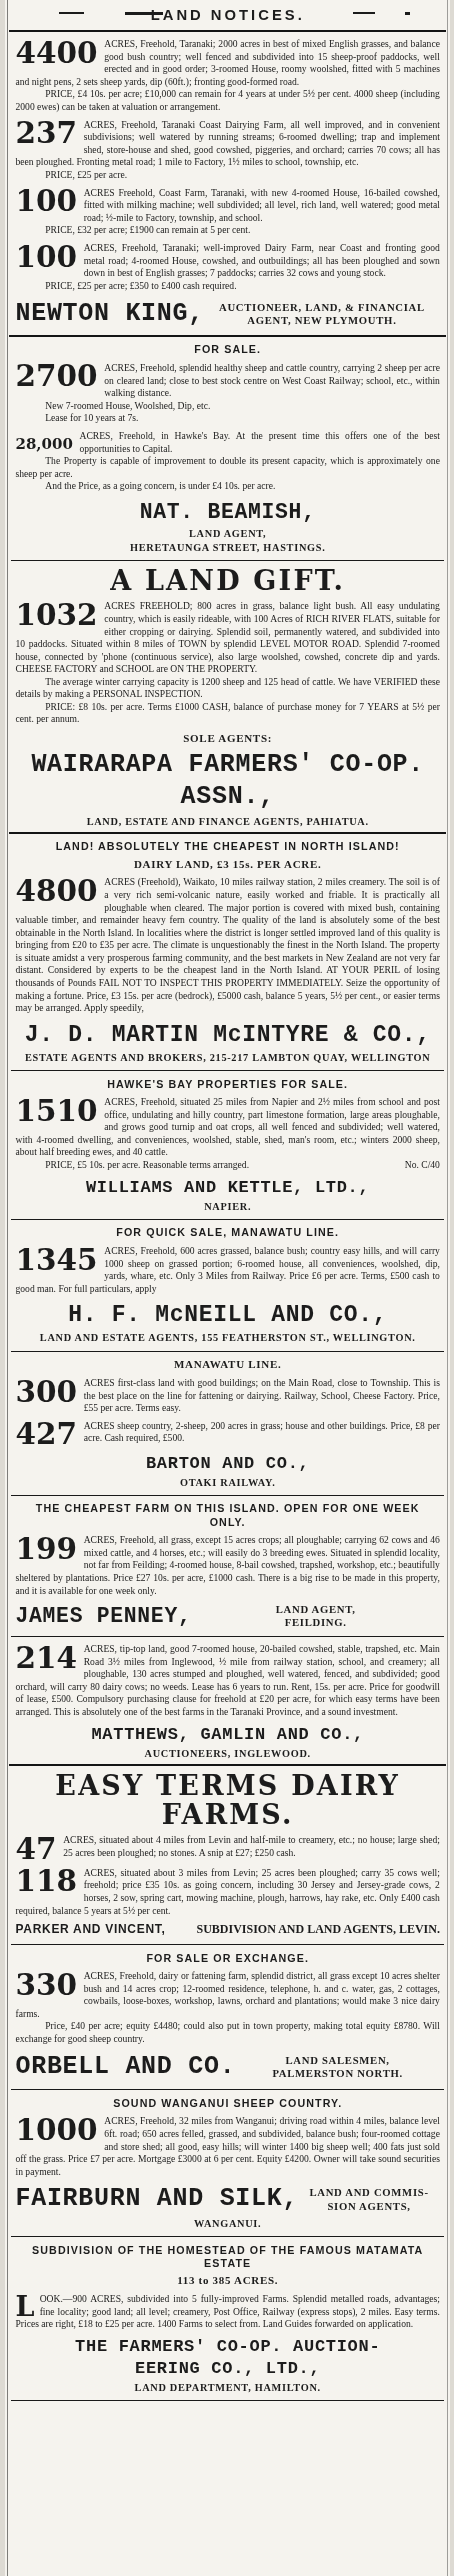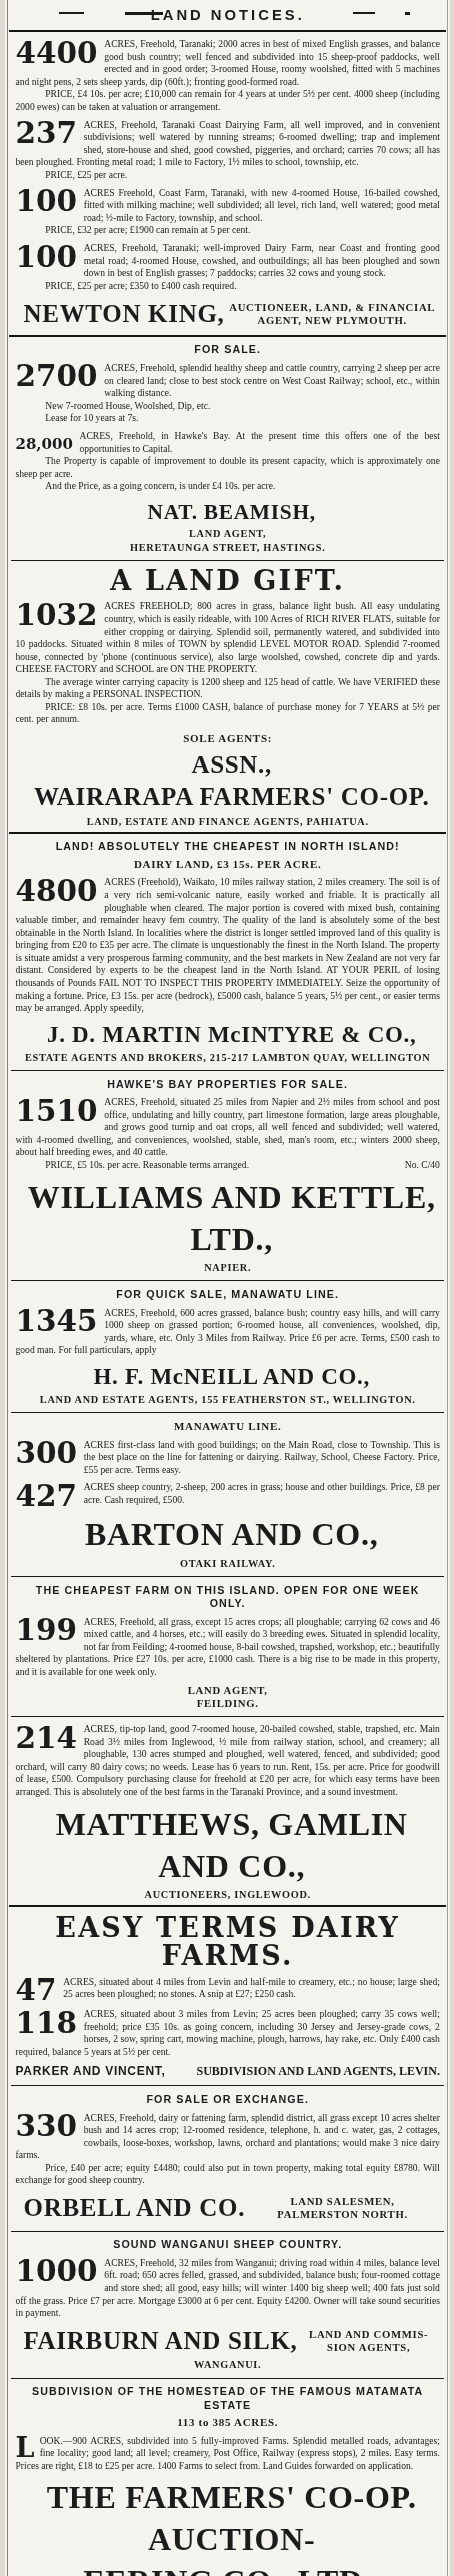--- a/index.html
+++ b/index.html
@@ -29,25 +29,25 @@
   .ad p { margin:0; }
   .ad p.pr { text-indent:3.1em; }
   .ref-row { display:flex; }
   .ref-row p { flex:1; }
   .ref { text-align:right; white-space:nowrap; margin-left:7.4px; }
 
   .h-sans { font-family:"Liberation Sans",sans-serif; font-weight:bold; text-align:center; font-size:10.7px; letter-spacing:1.1px; margin:6.6px 4.4px 3px; line-height:1.25; }
   .h-serif { font-weight:bold; text-align:center; font-size:11px; letter-spacing:0.7px; margin:1.5px 0 3px; }
   .display { text-align:center; font-family:"DejaVu Serif",serif; font-weight:bold; margin:4.4px 0 1.5px; line-height:1.05; }
   .disp38 { font-size:27px; letter-spacing:2.2px; }
-  .disp34 { font-size:32px; letter-spacing:1.5px; }
+  .disp34 { font-size:17px; letter-spacing:1.5px; }
   .disp32 { font-size:23px; letter-spacing:0.7px; }
 
   .agent-flex { display:flex; align-items:center; justify-content:space-between; margin:3.7px 0 4.4px; }
-  .agent-name { font-family:Liberation Serif, serif; font-weight:bold; letter-spacing:0.7px; white-space:nowrap;margin-left:8px; }
+  .agent-name { font-family:Liberation Mono, monospace; font-weight:bold; letter-spacing:0.7px; white-space:nowrap; }
   .xl { font-size:25px; } .lg { font-size:21.4px; }
   .agent-side { flex:1; text-align:center; font-weight:bold; font-size:10.7px; letter-spacing:0.7px; line-height:1.25; }
   .agent-center { text-align:center; margin:3px 0 3.7px; }
   .agent-sub { font-weight:bold; font-size:10.3px; letter-spacing:0.7px; text-align:center; margin-top:0.7px; line-height:1.3; }
   .oneline-agent { display:flex; justify-content:space-between; font-weight:bold; font-size:12px; margin:3px 0 3.7px; }
   .oneline-agent .sans { font-family:"Liberation Sans",sans-serif; letter-spacing:0.7px; }
 </style>
 </head>
 <body>
 
@@ -118,22 +118,22 @@
   <section>
     <div class="display disp38">A LAND GIFT.</div>
     <article class="ad">
       <span class="num">1032</span>
       <p>ACRES FREEHOLD; 800 acres in grass, balance light bush.  All easy undulating country, which is easily rideable, with 100 Acres of RICH RIVER FLATS, suitable for either cropping or dairying.  Splendid soil, permanently watered, and subdivided into 10 paddocks.  Situated within 8 miles of TOWN by splendid LEVEL MOTOR ROAD.  Splendid 7-roomed house, connected by 'phone (continuous service), also large woolshed, cowshed, concrete dip and yards.  CHEESE FACTORY and SCHOOL are ON THE PROPERTY.</p>
       <p class="pr">The average winter carrying capacity is 1200 sheep and 125 head of cattle.  We have VERIFIED these details by making a PERSONAL INSPECTION.</p>
       <p class="pr">PRICE: £8 10s. per acre.  Terms £1000 CASH, balance of purchase money for 7 YEARS at 5½ per cent. per annum.</p>
     </article>
     <div class="h-serif">SOLE AGENTS:</div>
     <div class="agent-center">
+      <div class="agent-name xl" style="white-space:normal">WAIRARAPA FARMERS' CO-OP.</div>
       <div class="agent-name xl" style="white-space:normal">ASSN.,</div>
-      <div class="agent-name xl" style="white-space:normal">WAIRARAPA FARMERS' CO-OP.</div>
       <div class="agent-sub">LAND, ESTATE AND FINANCE AGENTS, PAHIATUA.</div>
     </div>
   </section>
   <div class="rule-heavy"></div>
 
   <section>
     <div class="h-sans">LAND! ABSOLUTELY THE CHEAPEST IN NORTH ISLAND!</div>
     <div class="h-serif">DAIRY LAND, £3 15s. PER ACRE.</div>
     <article class="ad">
       <span class="num">4800</span>
@@ -193,20 +193,21 @@
   </section>
   <div class="rule"></div>
 
   <section>
     <div class="h-sans">THE CHEAPEST FARM ON THIS ISLAND.  OPEN FOR ONE WEEK ONLY.</div>
     <article class="ad">
       <span class="num">199</span>
       <p>ACRES, Freehold, all grass, except 15 acres crops; all ploughable; carrying 62 cows and 46 mixed cattle, and 4 horses, etc.; will easily do 3 breeding ewes.  Situated in splendid locality, not far from Feilding; 4-roomed house, 8-bail cowshed, trapshed, workshop, etc.; beautifully sheltered by plantations.  Price £27 10s. per acre, £1000 cash.  There is a big rise to be made in this property, and it is available for one week only.</p>
     </article>
     <div class="agent-flex">
+      <div class="agent-name lg">JAMES PENNEY,</div>
       <div class="agent-side">
         <div>LAND AGENT,</div>
         <div>FEILDING.</div>
       </div>
     </div>
   </section>
   <div class="rule"></div>
 
   <section>
     <article class="ad">

